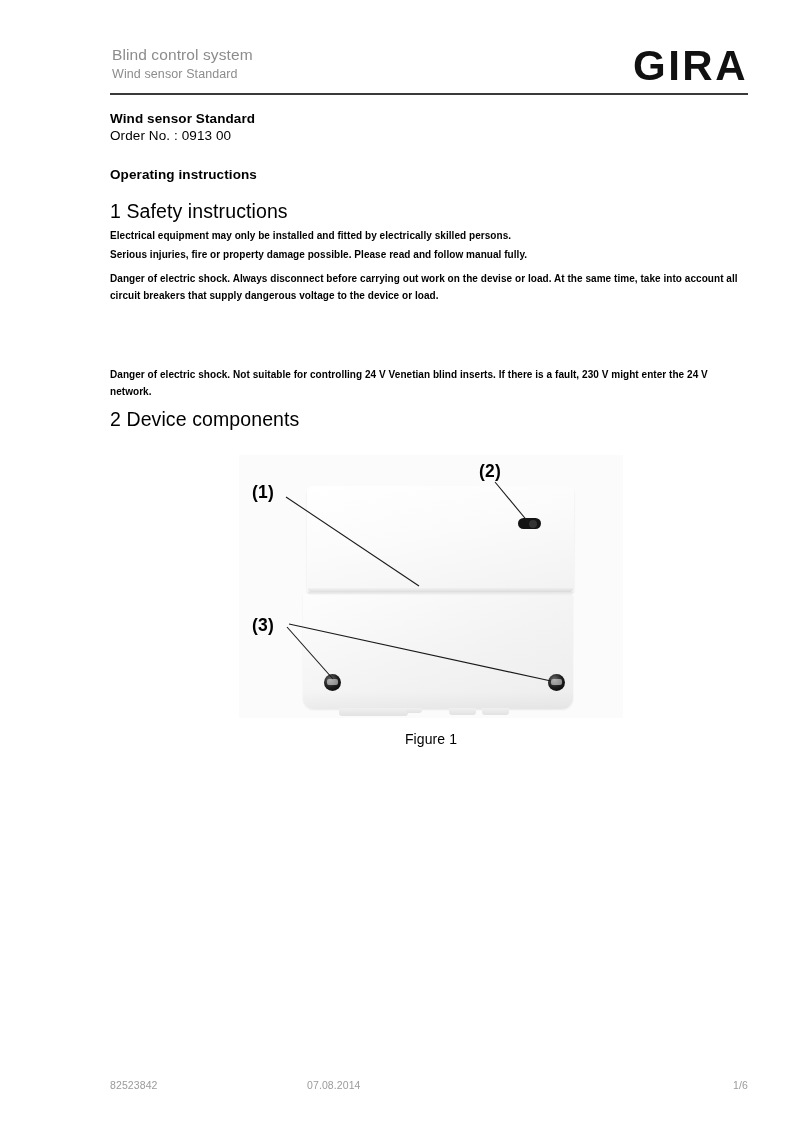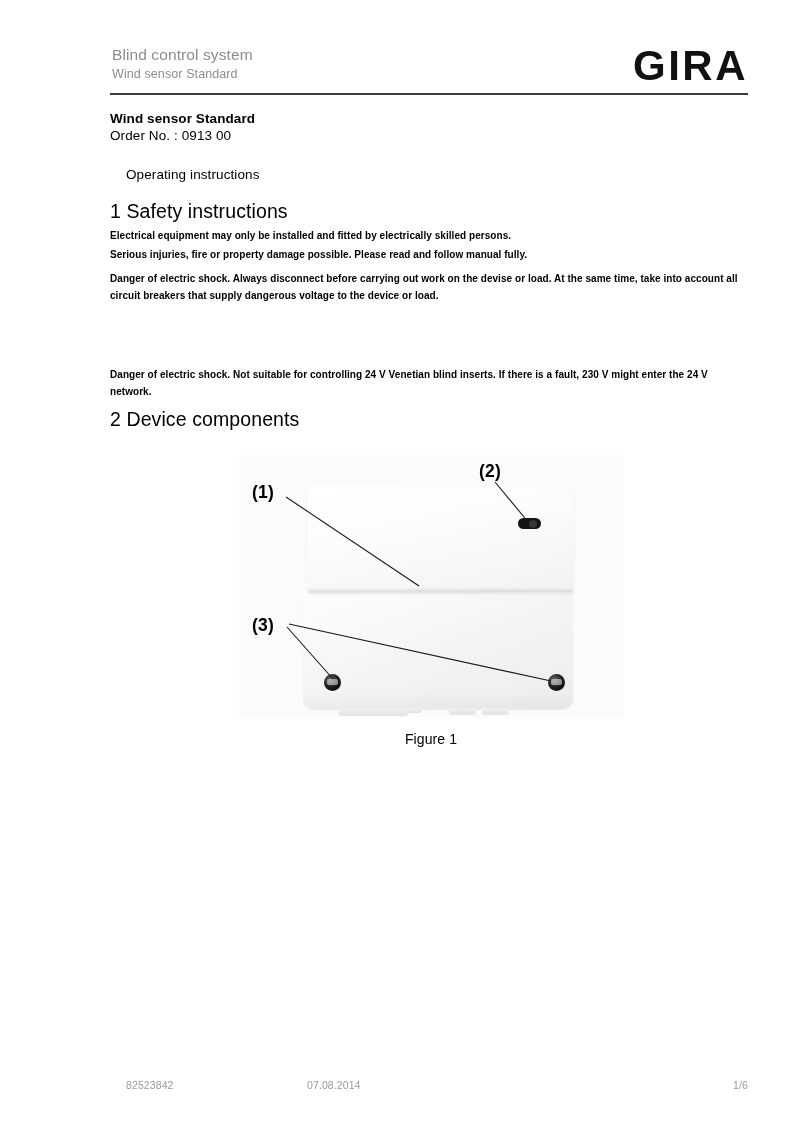--- a/index.html
+++ b/index.html
@@ -85,24 +85,24 @@
     letter-spacing: 0.1px;
   }
   .product-order {
     font-size: 13.5px;
     line-height: 17px;
     letter-spacing: 0.1px;
   }
 
   .op-instructions {
     position: absolute;
-    left: 126px;
+    left: 110px;
     top: 167px;
     font-size: 13.5px;
-    font-weight: normal;
+    font-weight: bold;
     letter-spacing: 0.1px;
   }
 
   
   .section-heading {
     position: absolute;
     left: 110px;
     font-size: 19.5px;
     font-weight: normal;
     letter-spacing: 0.1px;
@@ -266,21 +266,21 @@
   .footer {
     position: absolute;
     left: 110px;
     top: 1079px;
     width: 638px;
     height: 14px;
     color: #9b9b9b;
     font-size: 10.5px;
     letter-spacing: 0.1px;
   }
-  .footer-left { position: absolute; left: 0; top: 0; margin-left: 16px; }
+  .footer-left { position: absolute; left: 0; top: 0; }
   .footer-center { position: absolute; left: 197px; top: 0; }
   .footer-right { position: absolute; right: 0; top: 0; }
 </style>
 </head>
 <body>
 
 <div class="page">
 
   <div class="header">
     <div class="header-titles">

